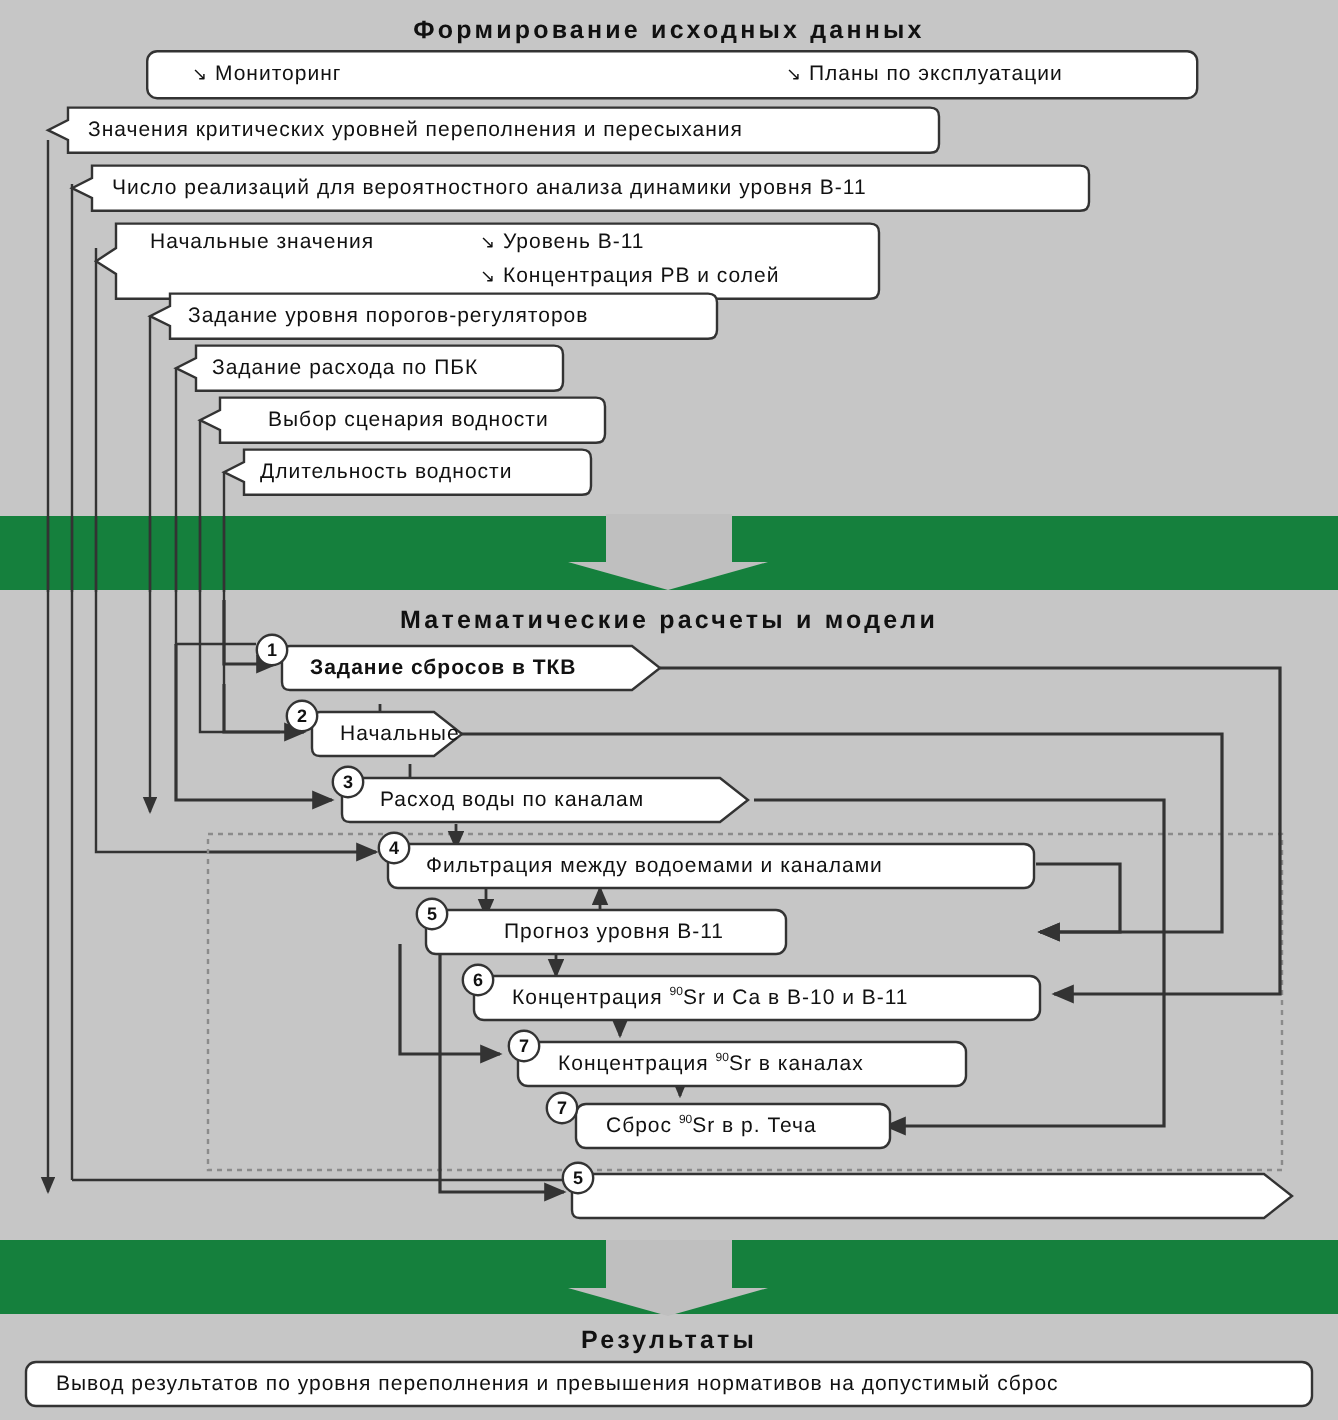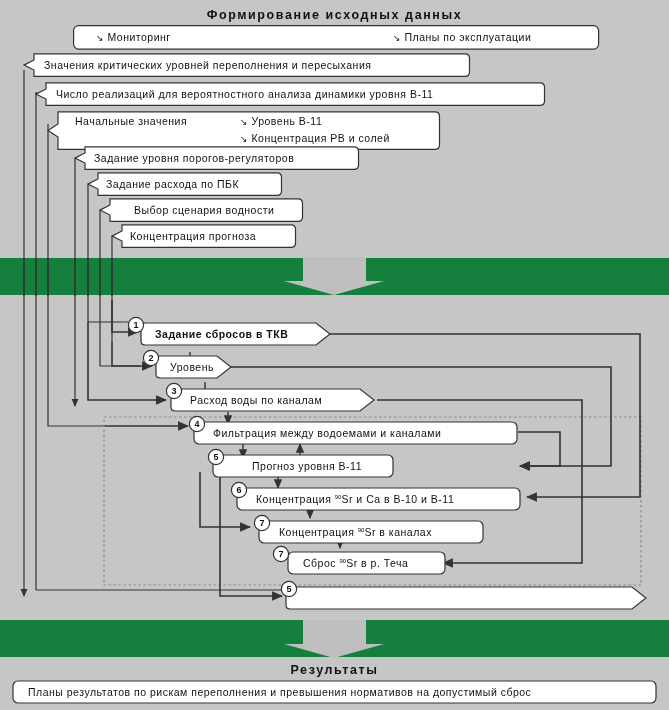--- a/index.html
+++ b/index.html
@@ -168,40 +168,41 @@
   <div class="lbl" style="left:106px;top:178px;">Задание расхода по ПБК</div>
 
   <svg style="position:absolute;left:97px;top:198px;" width="207" height="25">
     <path d="M13,0.8 L201,0.8 Q205.5,0.8 205.5,5.2 L205.5,19 Q205.5,23.4 201,23.4 L13,23.4 L13,17 L3,12.1 L13,7 z" fill="#fff" stroke="#333" stroke-width="1.2"></path>
   </svg>
   <div class="lbl" style="left:118px;top:204px;padding-left:16px;">Выбор сценария водности</div>
 
   <svg style="position:absolute;left:109px;top:224px;" width="188" height="25">
     <path d="M13,0.8 L182,0.8 Q186.5,0.8 186.5,5.2 L186.5,19 Q186.5,23.4 182,23.4 L13,23.4 L13,17 L3,12.1 L13,7 z" fill="#fff" stroke="#333" stroke-width="1.2"></path>
   </svg>
-  <div class="lbl" style="left:130px;top:230px;">Концентрация прогноза</div>
-
+  <div class="lbl" style="left:130px;top:230px;">Длительность водности</div>
+
+  <div class="panel-title" style="top:303px">Математические расчеты и модели</div>
 
   <svg style="position:absolute;left:140px;top:322px;" width="195" height="24">
     <path d="M5,1 L176,1 L190,12 L176,23 L5,23 Q1,23 1,19 L1,5 Q1,1 5,1 z" fill="#fff" stroke="#333" stroke-width="1.2"></path>
   </svg>
   <svg style="position:absolute;left:127px;top:316px;" width="18" height="18">
     <circle cx="9" cy="9" r="7.6" fill="#fff" stroke="#333" stroke-width="1.2"></circle>
   </svg>
   <div class="num" style="left:129px;top:318px;">1</div>
   <div class="lbl" style="left:155px;top:328px;font-weight:bold;">Задание сбросов в ТКВ</div>
 
   <svg style="position:absolute;left:155px;top:355px;" width="80" height="24">
     <path d="M5,1 L62,1 L76,12 L62,23 L5,23 Q1,23 1,19 L1,5 Q1,1 5,1 z" fill="#fff" stroke="#333" stroke-width="1.2"></path>
   </svg>
   <svg style="position:absolute;left:142px;top:349px;" width="18" height="18">
     <circle cx="9" cy="9" r="7.6" fill="#fff" stroke="#333" stroke-width="1.2"></circle>
   </svg>
   <div class="num" style="left:144px;top:351px;">2</div>
-  <div class="lbl" style="left:170px;top:361px;">Уровень</div>
+  <div class="lbl" style="left:170px;top:361px;">Начальные</div>
 
   <svg style="position:absolute;left:170px;top:388px;" width="209" height="24">
     <path d="M5,1 L190,1 L204,12 L190,23 L5,23 Q1,23 1,19 L1,5 Q1,1 5,1 z" fill="#fff" stroke="#333" stroke-width="1.2"></path>
   </svg>
   <svg style="position:absolute;left:165px;top:382px;" width="18" height="18">
     <circle cx="9" cy="9" r="7.6" fill="#fff" stroke="#333" stroke-width="1.2"></circle>
   </svg>
   <div class="num" style="left:167px;top:384px;">3</div>
   <div class="lbl" style="left:190px;top:394px;">Расход воды по каналам</div>
 
@@ -262,15 +263,15 @@
   <svg style="position:absolute;left:280px;top:580px;" width="18" height="18">
     <circle cx="9" cy="9" r="7.6" fill="#fff" stroke="#333" stroke-width="1.2"></circle>
   </svg>
   <div class="num" style="left:282px;top:582px;">5</div>
 
   <div class="panel-title" style="top:663px">Результаты</div>
 
   <svg style="position:absolute;left:12px;top:680px;" width="645" height="24">
     <rect x="1" y="1" width="643" height="22" rx="5" ry="5" fill="#fff" stroke="#333" stroke-width="1.2"></rect>
   </svg>
-  <div class="lbl" style="left:28px;top:686px;">Планы результатов по рискам переполнения и превышения нормативов на допустимый сброс</div>
+  <div class="lbl" style="left:28px;top:686px;">Вывод результатов по уровня переполнения и превышения нормативов на допустимый сброс</div>
 
 </div>
 
 </body></html>

